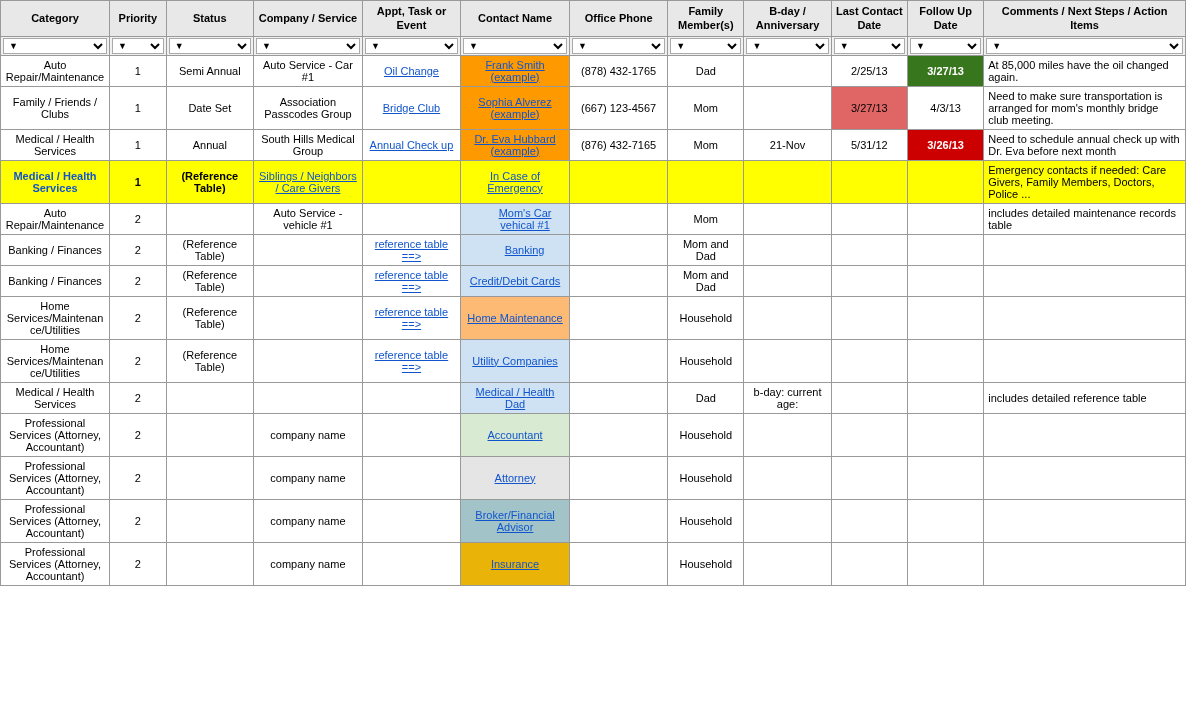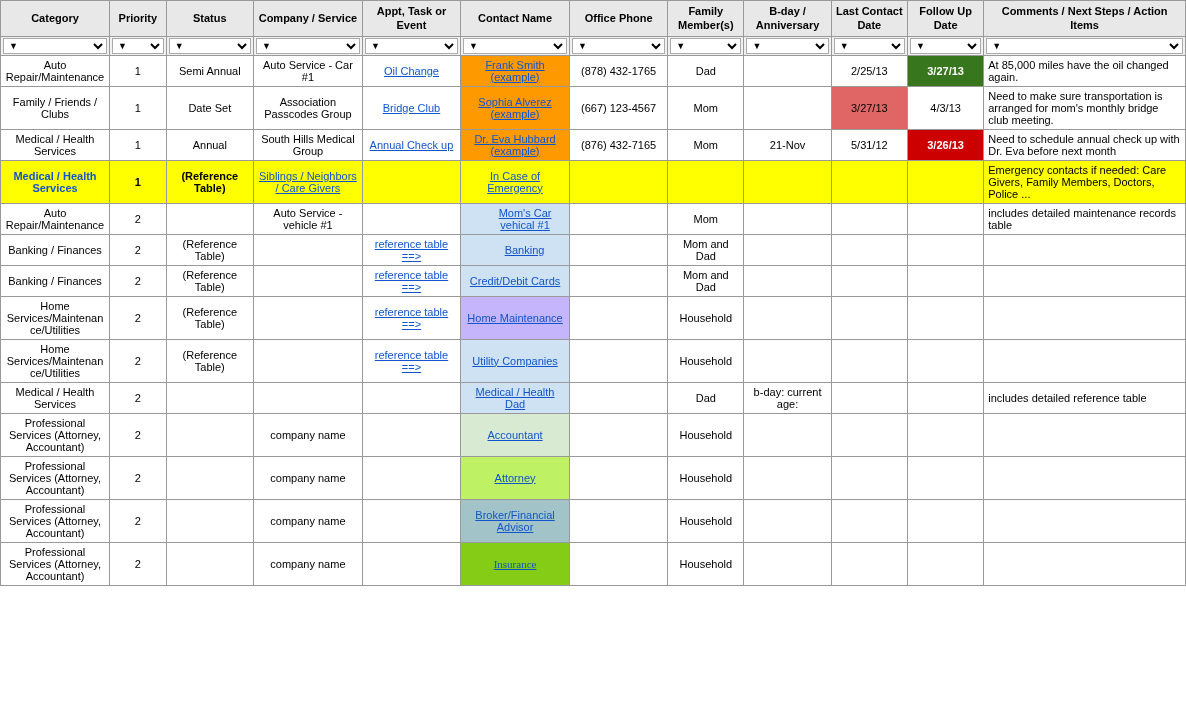--- a/index.html
+++ b/index.html
@@ -204,21 +204,21 @@
           <td></td>
           <td></td>
           <td style="text-align: left;"></td>
         </tr>
         <tr class="data-row">
           <td>Home Services/Maintenance/Utilities</td>
           <td>2</td>
           <td>(Reference Table)</td>
           <td></td>
           <td><a href="#">reference table ==&gt;</a></td>
-          <td style="background-color:#c4b5fd;"><a href="#">Home Maintenance</a></td>
+          <td style="background-color:#fdba74;"><a href="#">Home Maintenance</a></td>
           <td></td>
           <td>Household</td>
           <td></td>
           <td></td>
           <td></td>
           <td style="text-align: left;"></td>
         </tr>
         <tr class="data-row">
           <td>Home Services/Maintenance/Utilities</td>
           <td>2</td>
@@ -260,21 +260,21 @@
           <td></td>
           <td></td>
           <td style="text-align: left;"></td>
         </tr>
         <tr class="data-row">
           <td>Professional Services (Attorney, Accountant)</td>
           <td>2</td>
           <td></td>
           <td>company name</td>
           <td></td>
-          <td style="background-color:#bef264;"><a href="#">Attorney</a></td>
+          <td style="background-color:#e5e5e5;"><a href="#">Attorney</a></td>
           <td></td>
           <td>Household</td>
           <td></td>
           <td></td>
           <td></td>
           <td style="text-align: left;"></td>
         </tr>
         <tr class="data-row">
           <td>Professional Services (Attorney, Accountant)</td>
           <td>2</td>
@@ -288,21 +288,21 @@
           <td></td>
           <td></td>
           <td style="text-align: left;"></td>
         </tr>
         <tr class="data-row">
           <td>Professional Services (Attorney, Accountant)</td>
           <td>2</td>
           <td></td>
           <td>company name</td>
           <td></td>
-          <td style="background-color:#84cc16;font-family:Liberation Serif, serif;"><a href="#">Insurance</a></td>
+          <td style="background-color:#eab308;"><a href="#">Insurance</a></td>
           <td></td>
           <td>Household</td>
           <td></td>
           <td></td>
           <td></td>
           <td style="text-align: left;"></td>
         </tr>
       </tbody>
   </table>
 </div>

